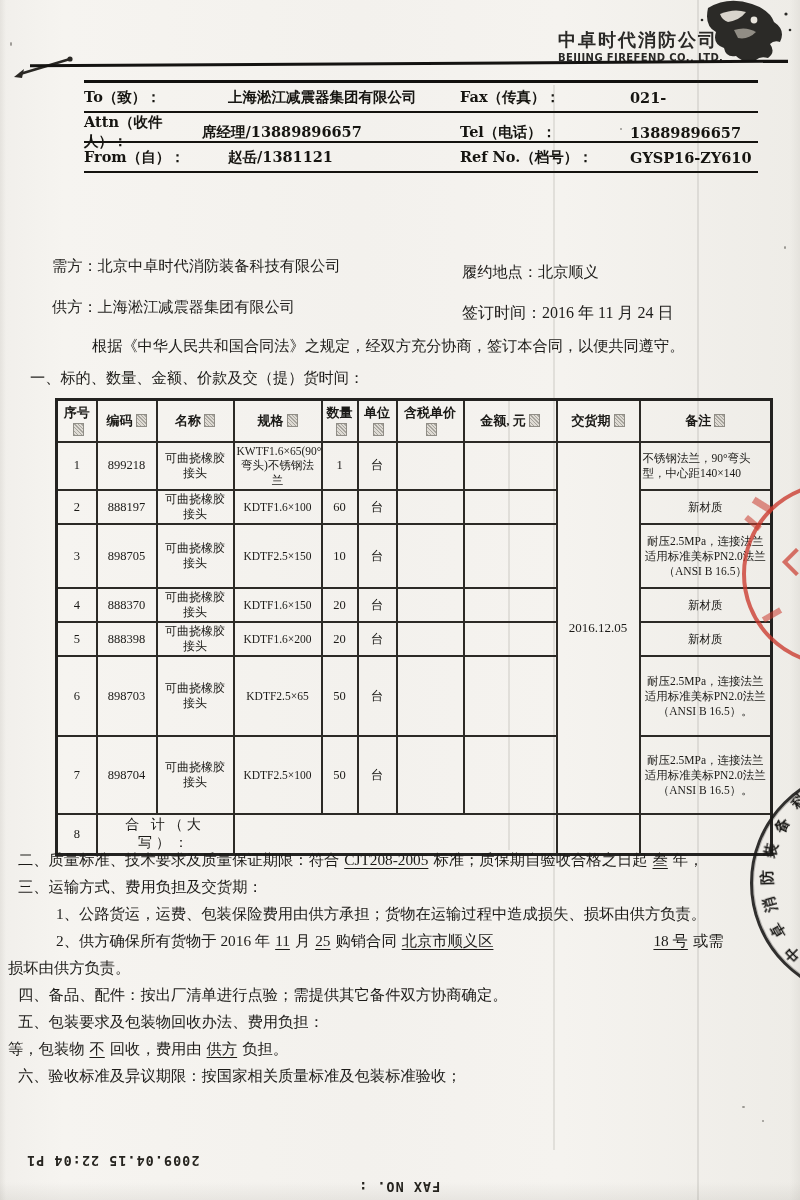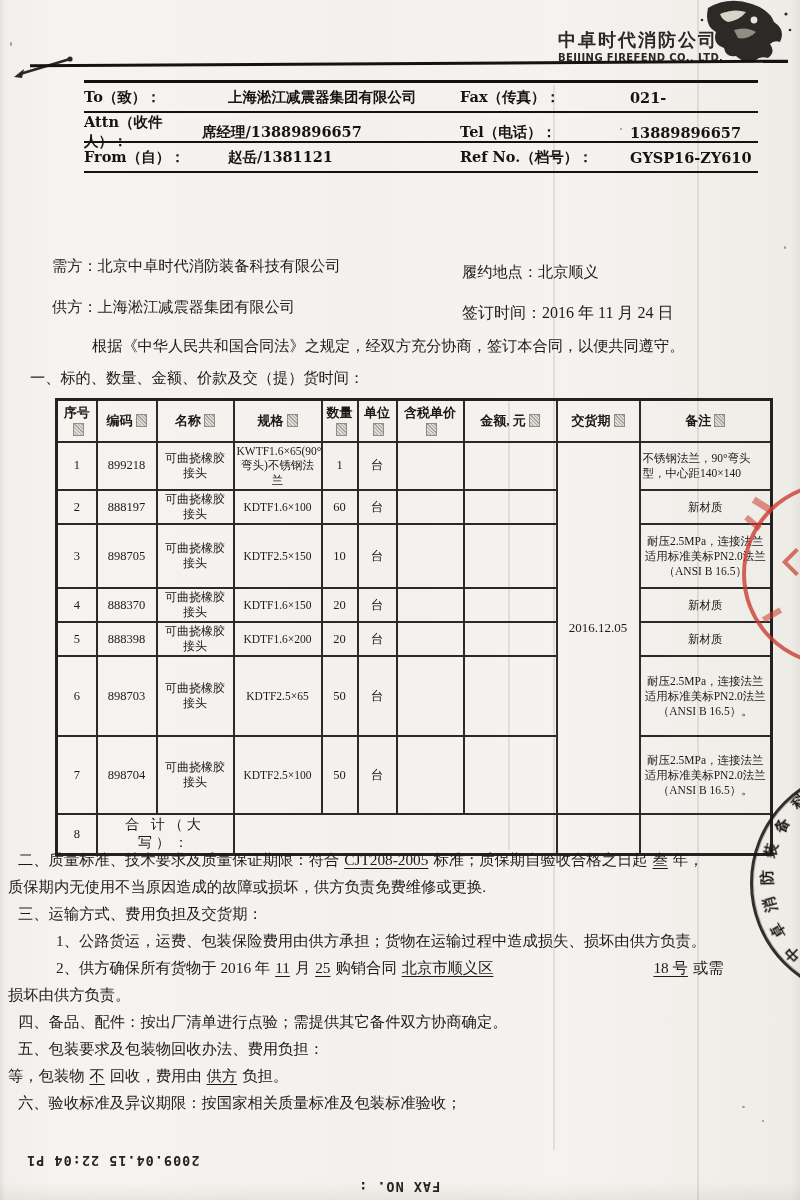--- a/index.html
+++ b/index.html
@@ -239,21 +239,20 @@
       <td class="c-total-label" colspan="2">合  计（大写）：</td>
       <td colspan="5"></td>
       <td></td>
       <td></td>
     </tr>
   </tbody>
     </table>
 
   <div class="sections">
     <p class="pl-sec"><span>二、质量标准、技术要求及质量保证期限：符合</span><span class="u">CJT208-2005</span><span>标准；质保期自验收合格之日起</span><span class="u">叁</span><span>年，</span></p>
-    <p>质保期内无使用不当原因造成的故障或损坏，供方负责免费维修或更换.</p>
     <p class="pl-sec">三、运输方式、费用负担及交货期：</p>
     <p class="pl-sub">1、公路货运，运费、包装保险费用由供方承担；货物在运输过程中造成损失、损坏由供方负责。</p>
     <p class="pl-sub"><span>2、供方确保所有货物于 2016 年</span><span class="u">11</span><span>月</span><span class="u">25</span><span>购销合同</span><span class="u">北京市顺义区</span><span class="gapline"></span><span class="u">18 号</span><span>或需</span></p>
     <p>损坏由供方负责。</p>
     <p class="pl-sec">四、备品、配件：按出厂清单进行点验；需提供其它备件双方协商确定。</p>
     <p class="pl-sec">五、包装要求及包装物回收办法、费用负担：</p>
     <p><span>等，包装物</span><span class="u">不</span><span>回收，费用由</span><span class="u">供方</span><span>负担。</span></p>
     <p class="pl-sec">六、验收标准及异议期限：按国家相关质量标准及包装标准验收；</p>
   </div>
 

